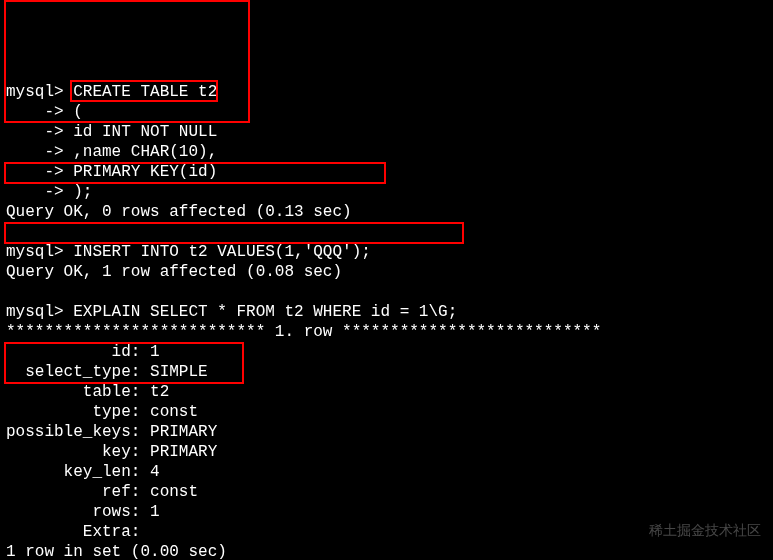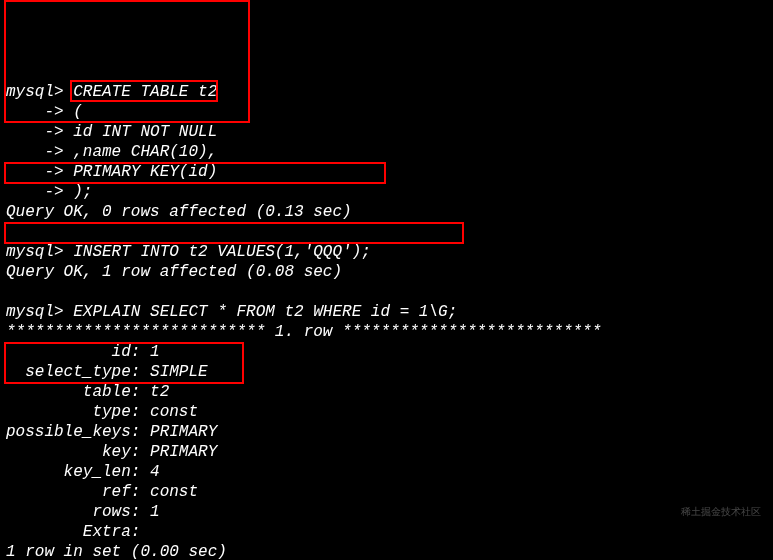--- a/index.html
+++ b/index.html
@@ -6,32 +6,32 @@
     body {
       background:#000;
       width:773px; height:560px;
       font-family: "Courier New", Consolas, monospace;
       font-size:16px; line-height:20px;
       color:#fff;
       padding:2px 6px;
       overflow:hidden; position:relative;
       white-space:pre;
     }
-    .line { display:block;font-style:italic; }
+    .line { display:block; }
     .box {
       border:2px solid #ff0000;
       position:absolute;
       pointer-events:none;
     }
     .watermark {
       position:absolute;
-      right:12px; bottom:38px;
+      right:12px; bottom:19px;
       color:rgba(200,200,200,0.35);
-      font-family: Liberation Sans, sans-serif;
-      font-size:10px;
+      font-family: Liberation Mono, monospace;
+      font-size:14px;
     }
   </style>
 </head>
 <body>
 
 
 
 <div id="term"><div class="line">mysql&gt; CREATE TABLE t2</div><div class="line">    -&gt; (</div><div class="line">    -&gt; id INT NOT NULL</div><div class="line">    -&gt; ,name CHAR(10),</div><div class="line">    -&gt; PRIMARY KEY(id)</div><div class="line">    -&gt; );</div><div class="line">Query OK, 0 rows affected (0.13 sec)</div><div class="line">&nbsp;</div><div class="line">mysql&gt; INSERT INTO t2 VALUES(1,'QQQ');</div><div class="line">Query OK, 1 row affected (0.08 sec)</div><div class="line">&nbsp;</div><div class="line">mysql&gt; EXPLAIN SELECT * FROM t2 WHERE id = 1\G;</div><div class="line">*************************** 1. row ***************************</div><div class="line">           id: 1</div><div class="line">  select_type: SIMPLE</div><div class="line">        table: t2</div><div class="line">         type: const</div><div class="line">possible_keys: PRIMARY</div><div class="line">          key: PRIMARY</div><div class="line">      key_len: 4</div><div class="line">          ref: const</div><div class="line">         rows: 1</div><div class="line">        Extra:</div><div class="line">1 row in set (0.00 sec)</div></div>
 
 <div id="boxes"><div class="box" style="left: 4px; top: 0px; width: 246px; height: 123px;"></div><div class="box" style="left: 70px; top: 80px; width: 148px; height: 22px;"></div><div class="box" style="left: 4px; top: 162px; width: 382px; height: 22px;"></div><div class="box" style="left: 4px; top: 222px; width: 460px; height: 22px;"></div><div class="box" style="left: 4px; top: 342px; width: 240px; height: 42px;"></div></div>

